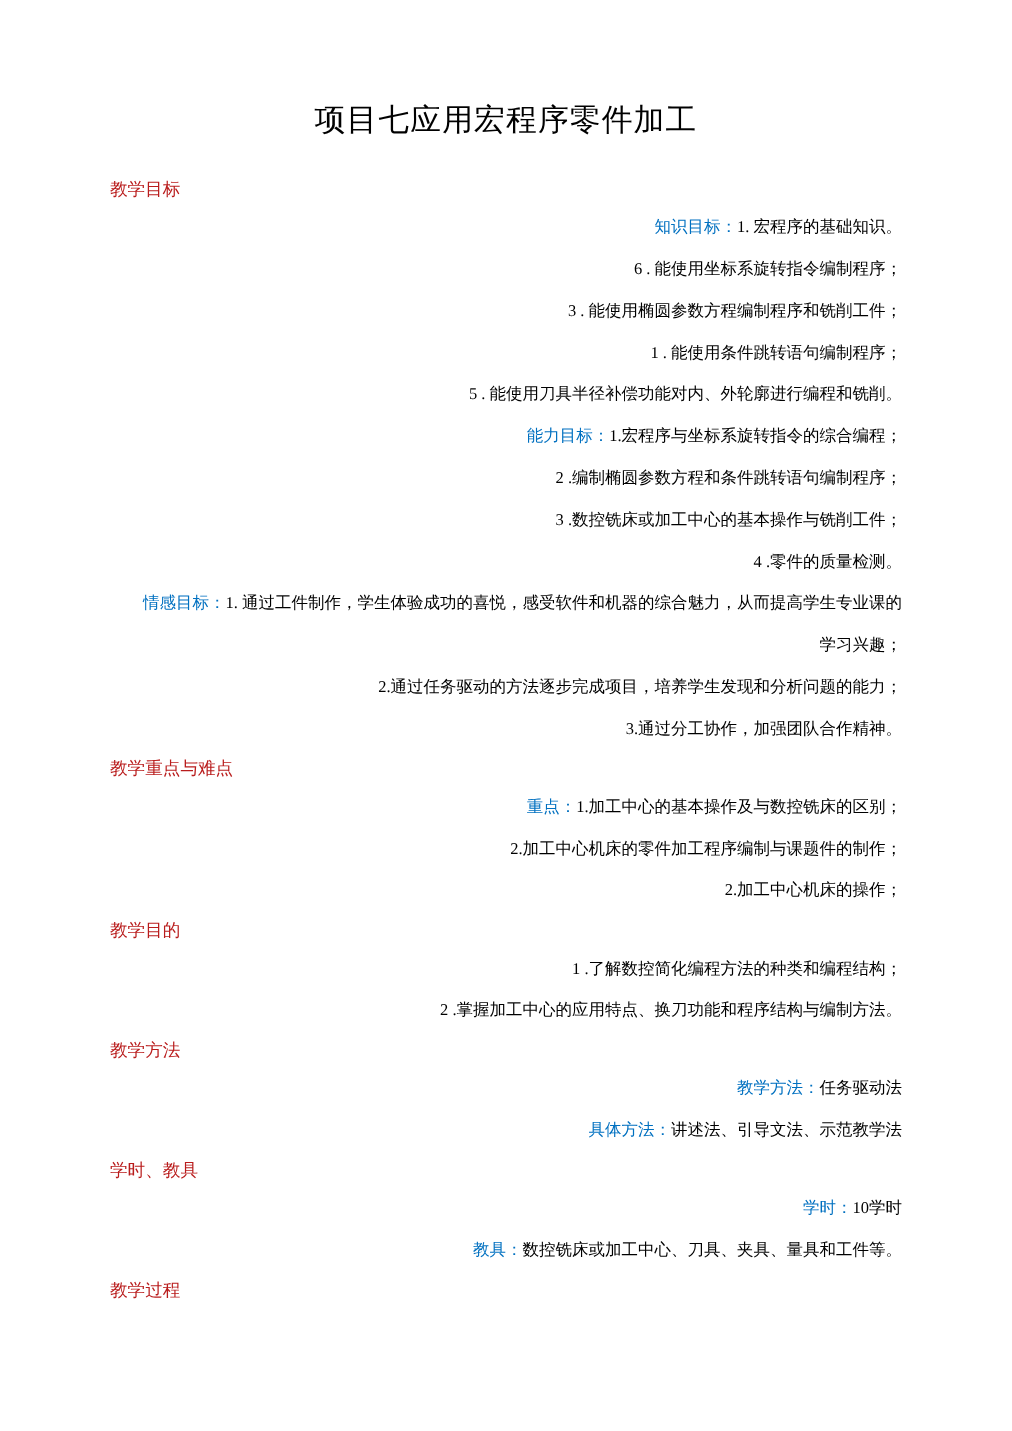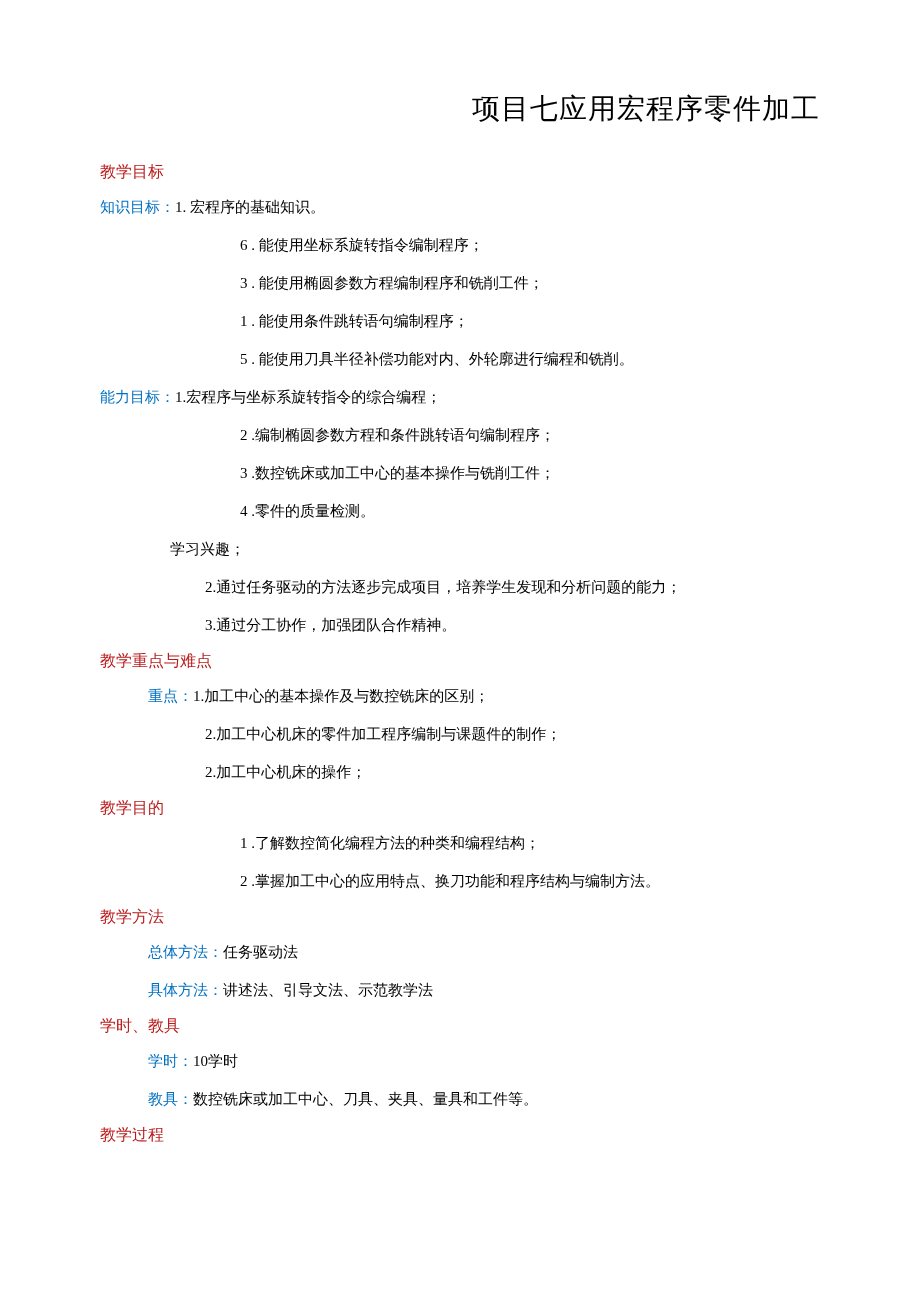--- a/index.html
+++ b/index.html
@@ -8,40 +8,41 @@
     background: #ffffff;
     font-family: "SimSun", "宋体", serif;
     width: 920px;
   }
   .page {
     padding: 90px 100px 60px 100px;
     box-sizing: border-box;
     width: 920px;
   }
   .title {
-    text-align: right;
+    text-align: center;
     font-size: 28px;
     font-family: "SimSun", "宋体", serif;
     color: #000;
     margin-bottom: 34px;
     letter-spacing: 1px;
   }
   .sec-heading {
     font-size: 16px;
     color: #b91c1c;
     margin: 10px 0 12px 0;
     font-family: "SimSun", "宋体", serif;
     font-weight: normal;
   }
   .line {
     font-size: 15px;
     color: #000;
     margin: 0 0 14px 0;
     line-height: 1.6;
     font-family: "SimSun", "宋体", serif;
+    text-align: right;
   }
   .blue {
     color: #0070c0;
   }
   .indent-1 { padding-left: 0px; }
   .indent-num { padding-left: 140px; }
   .indent-small2 { padding-left: 105px; }
   .indent-emo { padding-left: 70px; margin-top: 11px; }
   .indent-sub { padding-left: 48px; }
   .indent-sub2 { padding-left: 140px; }
@@ -64,40 +65,43 @@
   <div class="line indent-num">1 . 能使用条件跳转语句编制程序；</div>
   <div class="line indent-num">5 . 能使用刀具半径补偿功能对内、外轮廓进行编程和铣削。</div>
 
   <div class="line indent-1">
     <span class="blue">能力目标：</span><span>1.宏程序与坐标系旋转指令的综合编程；</span>
   </div>
   <div class="line indent-num">2 .编制椭圆参数方程和条件跳转语句编制程序；</div>
   <div class="line indent-num">3 .数控铣床或加工中心的基本操作与铣削工件；</div>
   <div class="line indent-num">4 .零件的质量检测。</div>
 
+  <div class="line indent-1">
+    <span class="blue">情感目标：</span><span>1. 通过工件制作，学生体验成功的喜悦，感受软件和机器的综合魅力，从而提高学生专业课的</span>
+  </div>
   <div class="line indent-emo">学习兴趣；</div>
   <div class="line indent-small2">2.通过任务驱动的方法逐步完成项目，培养学生发现和分析问题的能力；</div>
   <div class="line indent-small2">3.通过分工协作，加强团队合作精神。</div>
 
   <div class="sec-heading">教学重点与难点</div>
 
   <div class="line indent-sub">
     <span class="blue">重点：</span><span>1.加工中心的基本操作及与数控铣床的区别；</span>
   </div>
   <div class="line indent-small2">2.加工中心机床的零件加工程序编制与课题件的制作；</div>
 
   <div class="line indent-small2">2.加工中心机床的操作；</div>
 
   <div class="sec-heading">教学目的</div>
   <div class="line indent-sub2">1 .了解数控简化编程方法的种类和编程结构；</div>
   <div class="line indent-sub2">2 .掌握加工中心的应用特点、换刀功能和程序结构与编制方法。</div>
 
   <div class="sec-heading">教学方法</div>
   <div class="line indent-method">
-    <span class="blue">总体方法：</span><span>任务驱动法</span>
+    <span class="blue">教学方法：</span><span>任务驱动法</span>
   </div>
   <div class="line indent-method">
     <span class="blue">具体方法：</span><span>讲述法、引导文法、示范教学法</span>
   </div>
 
   <div class="sec-heading">学时、教具</div>
   <div class="line indent-method">
     <span class="blue">学时：</span><span>10学时</span>
   </div>
   <div class="line indent-method">

